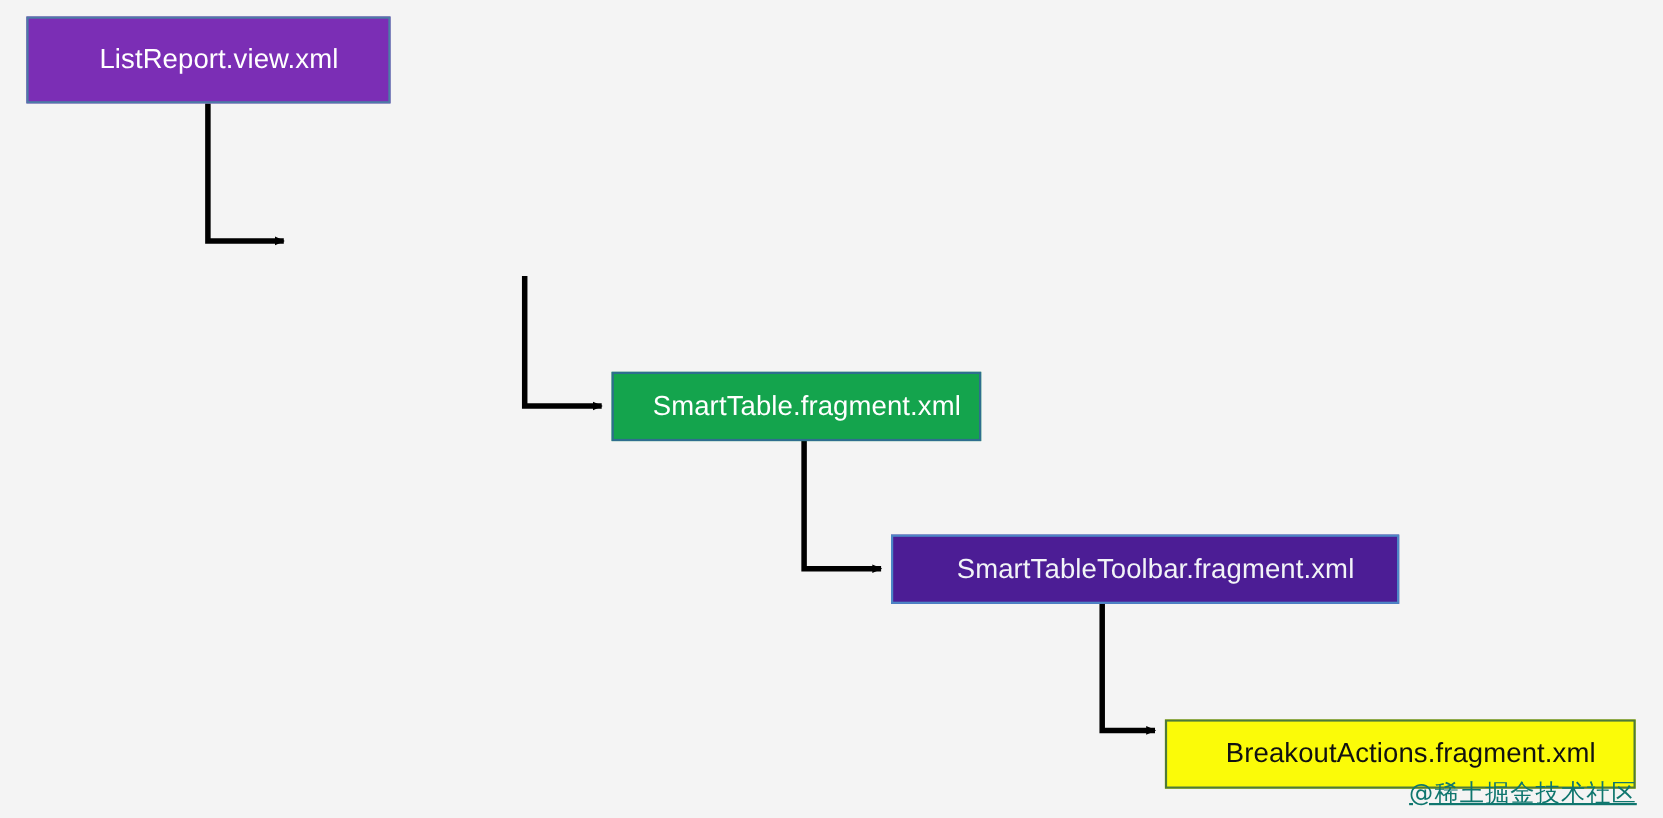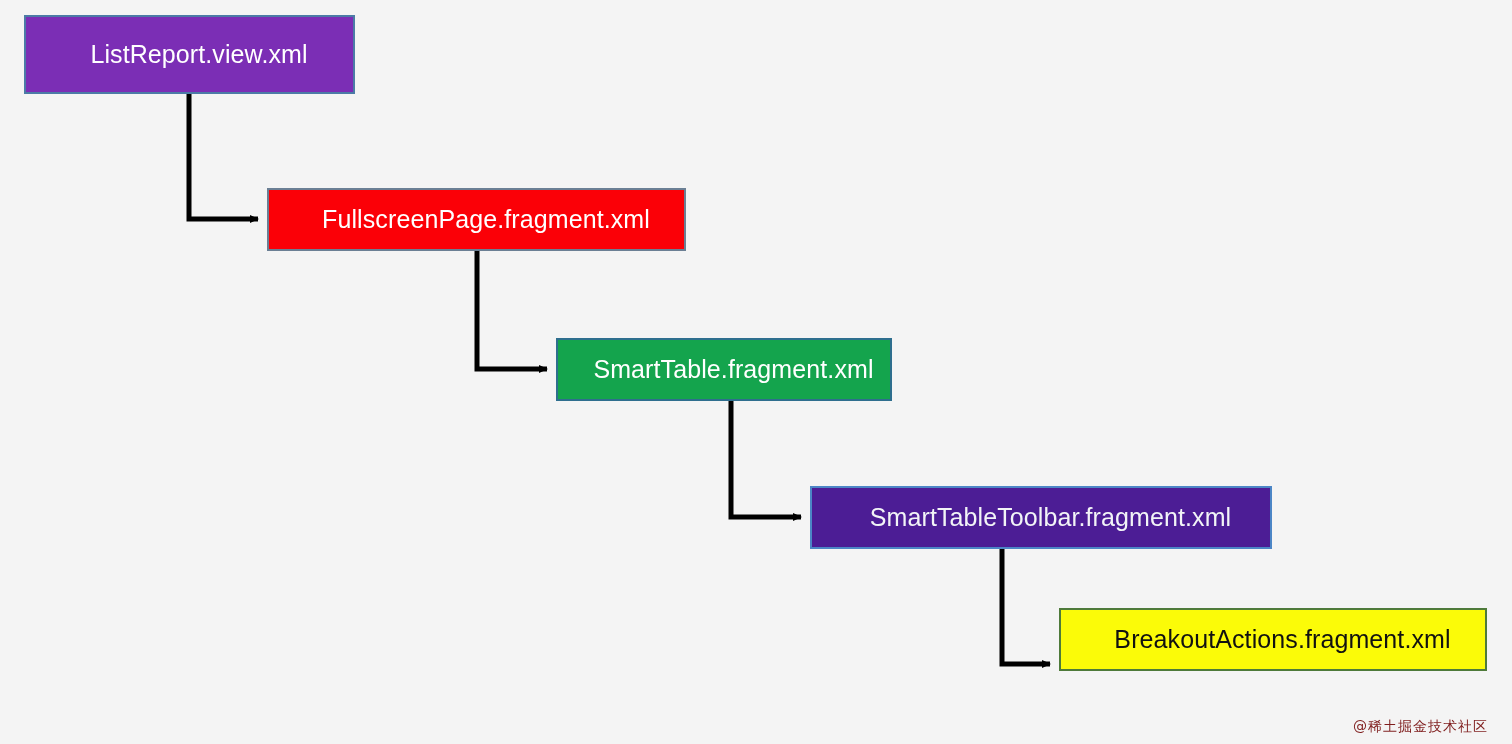--- a/index.html
+++ b/index.html
@@ -74,35 +74,36 @@
     color: #ffffff;
     border-color: #2e6e8e;
   }
   .node--toolbar {
     left: 810px; top: 486px; width: 462px; height: 63px;
     background: #4c1d95;
     color: #f2f4f7;
     border-color: #4c86c6;
   }
   .node--breakout {
-    left: 1059px; top: 608px; width: 428px; height: 63px;
+    left: 1059px; top: 654px; width: 428px; height: 63px;
     background: #fbfb08;
     color: #111111;
     border-color: #4e7a3a;
   }
 
   #watermark {
     position: absolute;
     right: 24px;
     bottom: 8px;
-    color: #7f1d1d;
-    font-size: 14px;
+    color: #0f766e;
+    font-size: 22px;
     letter-spacing: 1px;
     font-family: "DejaVu Sans", sans-serif;
     user-select: none;
+    text-decoration: underline;
   }
 </style>
 </head>
 <body>
 
 <div id="canvas">
 
   <svg id="edges" viewBox="0 0 1512 744" width="1512" height="744" xmlns="http://www.w3.org/2000/svg">
     <defs>
       <marker id="arrowhead" markerWidth="9" markerHeight="9" refX="8" refY="4.5" orient="auto" markerUnits="userSpaceOnUse">
@@ -116,23 +117,20 @@
 
     <path d="M731,401 L731,517 L801,517" fill="none" stroke="#000000" stroke-width="5" stroke-linecap="butt" stroke-linejoin="miter" marker-end="url(#arrowhead)"></path>
 
     <path d="M1002,549 L1002,664 L1050,664" fill="none" stroke="#000000" stroke-width="5" stroke-linecap="butt" stroke-linejoin="miter" marker-end="url(#arrowhead)"></path>
   </svg>
 
   <div class="node node--listreport">
     <span class="node-label">ListReport.view.xml</span>
   </div>
 
-  <div class="node node--fullscreen">
-    <span class="node-label">FullscreenPage.fragment.xml</span>
-  </div>
 
   <div class="node node--smarttable">
     <span class="node-label">SmartTable.fragment.xml</span>
   </div>
 
   <div class="node node--toolbar">
     <span class="node-label">SmartTableToolbar.fragment.xml</span>
   </div>
 
   <div class="node node--breakout">

